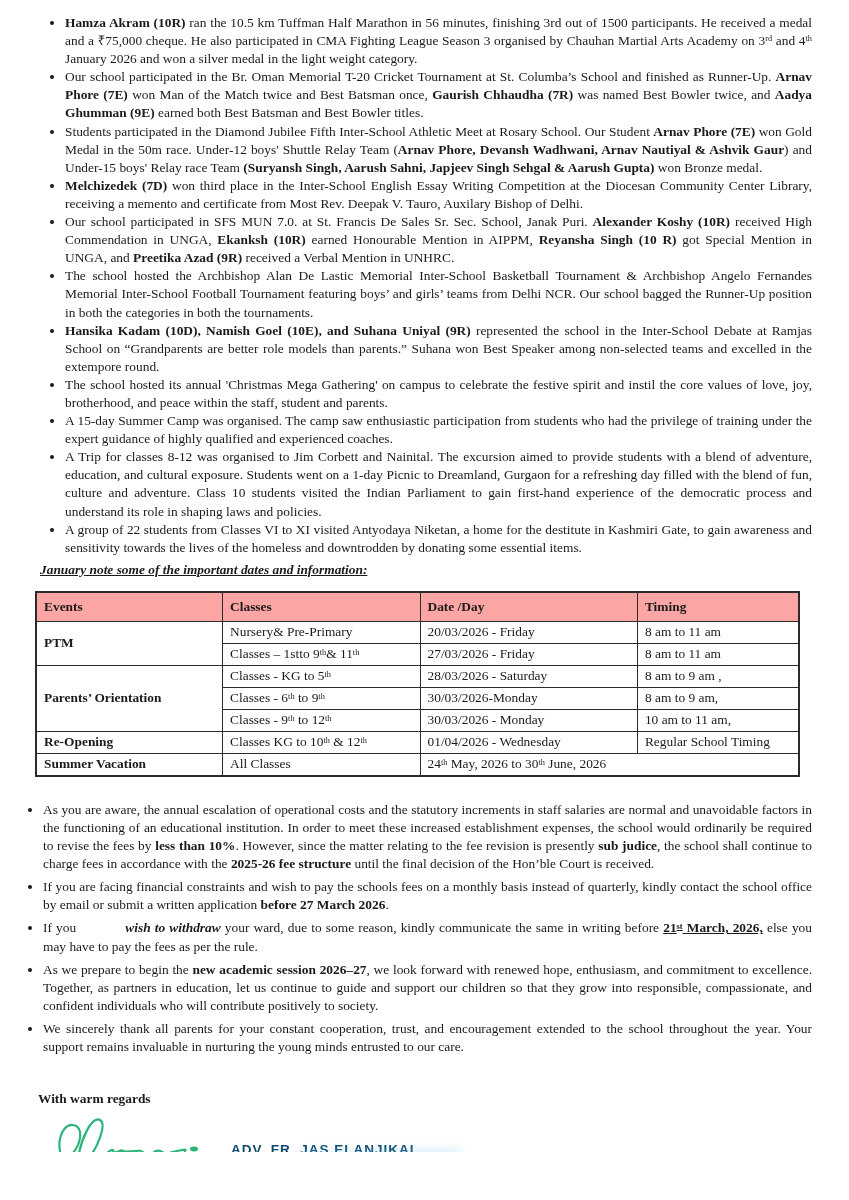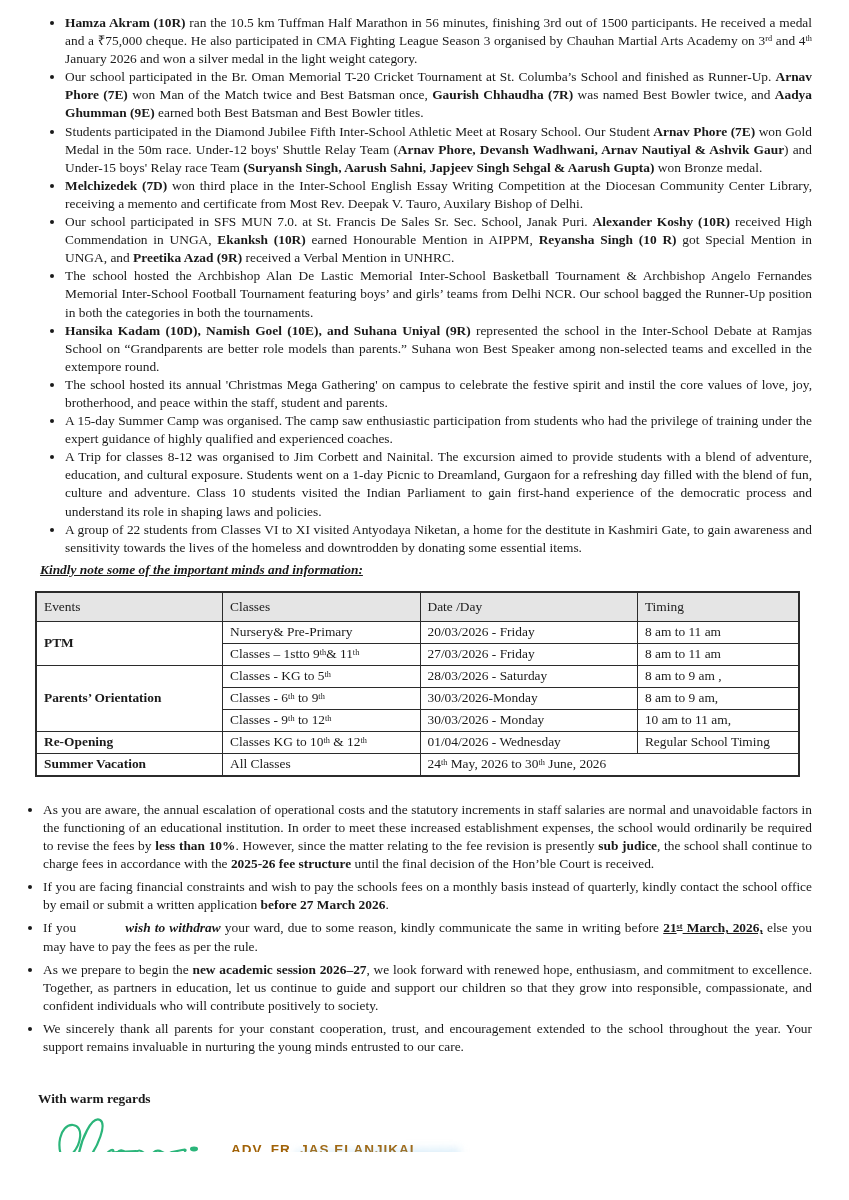--- a/index.html
+++ b/index.html
@@ -34,43 +34,43 @@
     width:765px;
     border:2px solid #2b2b2b;
   }
   table.dates th, table.dates td{
     border:1px solid #2b2b2b;
     padding:1px 7px;
     text-align:left;
     vertical-align:middle;
   }
   table.dates th{
-    background:#e5e5e5;
-    font-weight:normal;
+    background:#fca5a5;
+    font-weight:bold;
     height:26px;
   }
   table.dates td{height:19px;}
   td.ev{font-weight:bold;}
   td.center{text-align:center;}
   col.c1{width:187px;} col.c2{width:198px;} col.c3{width:218px;} col.c4{width:162px;}
   .closing{margin:34px 0 0 8px;}
   .regards{font-weight:bold;}
   .sig-row{display:flex;align-items:flex-start;margin-top:4px;}
   .sig-left{width:175px;}
   .sig-left svg{display:block;margin-left:10px;}
   .sig-name,.sig-title{font-weight:bold;line-height:19px;}
   .stamp{
     margin:30px 0 0 18px;
     font-family:"Liberation Sans", sans-serif;
     font-weight:bold;
     font-size:13.5px;
     line-height:16.5px;
     letter-spacing:1px;
   }
-  .stamp .stamp-line:nth-child(1){color:#a16207;}
+  .stamp .stamp-line:nth-child(1){color:#0c4a6e;}
   .stamp .stamp-line:nth-child(2){color:#58b1e0;padding-left:28px;}
   .stamp .stamp-line:nth-child(3){color:#a21caf;}
   .stamp .stamp-line:nth-child(4){color:#2589cb;}
   .stamp .stamp-line:nth-child(5){color:#2b8cc4;}
   .smudge{position:absolute;pointer-events:none;}
   .smudge-1{left:295px;top:1150px;width:165px;height:10px;background:rgba(130,195,235,.30);filter:blur(4px);transform:rotate(-1deg);}
   .smudge-2{left:252px;top:1166px;width:260px;height:16px;background:rgba(150,205,240,.22);filter:blur(5px);}
 </style>
 </head>
 <body>
@@ -84,21 +84,21 @@
     <li><span class="b">Melchizedek (7D)</span><span> won third place in the Inter-School English Essay Writing Competition at the Diocesan Community Center Library, receiving a memento and certificate from Most Rev. Deepak V. Tauro, Auxilary Bishop of Delhi.</span></li>
     <li><span>Our school participated in SFS MUN 7.0. at St. Francis De Sales Sr. Sec. School, Janak Puri. </span><span class="b">Alexander Koshy (10R)</span><span> received High Commendation in UNGA, </span><span class="b">Ekanksh (10R)</span><span> earned Honourable Mention in AIPPM, </span><span class="b">Reyansha Singh (10 R)</span><span> got Special Mention in UNGA, and </span><span class="b">Preetika Azad (9R)</span><span> received a Verbal Mention in UNHRC.</span></li>
     <li><span>The school hosted the Archbishop Alan De Lastic Memorial Inter-School Basketball Tournament &amp; Archbishop Angelo Fernandes Memorial Inter-School Football Tournament featuring boys’ and girls’ teams from Delhi NCR. Our school bagged the Runner-Up position in both the categories in both the tournaments.</span></li>
     <li><span class="b">Hansika Kadam (10D), Namish Goel (10E), and Suhana Uniyal (9R)</span><span> represented the school in the Inter-School Debate at Ramjas School on “Grandparents are better role models than parents.” Suhana won Best Speaker among non-selected teams and excelled in the extempore round.</span></li>
     <li><span>The school hosted its annual 'Christmas Mega Gathering' on campus to celebrate the festive spirit and instil the core values of love, joy, brotherhood, and peace within the staff, student and parents.</span></li>
     <li><span>A 15-day Summer Camp was organised. The camp saw enthusiastic participation from students who had the privilege of training under the expert guidance of highly qualified and experienced coaches.</span></li>
     <li><span>A Trip for classes 8-12 was organised to Jim Corbett and Nainital. The excursion aimed to provide students with a blend of adventure, education, and cultural exposure. Students went on a 1-day Picnic to Dreamland, Gurgaon for a refreshing day filled with the blend of fun, culture and adventure. Class 10 students visited the Indian Parliament to gain first-hand experience of the democratic process and understand its role in shaping laws and policies.</span></li>
     <li><span>A group of 22 students from Classes VI to XI visited Antyodaya Niketan, a home for the destitute in Kashmiri Gate, to gain awareness and sensitivity towards the lives of the homeless and downtrodden by donating some essential items.</span></li>
   </ul>
 
-  <div class="dates-heading">Kindly note some of the important minds and information:</div>
+  <div class="dates-heading">January note some of the important dates and information:</div>
 
   <table class="dates">
     <colgroup>
         <col class="c1">
         <col class="c2">
         <col class="c3">
         <col class="c4">
       </colgroup>
     <thead>
       <tr>

